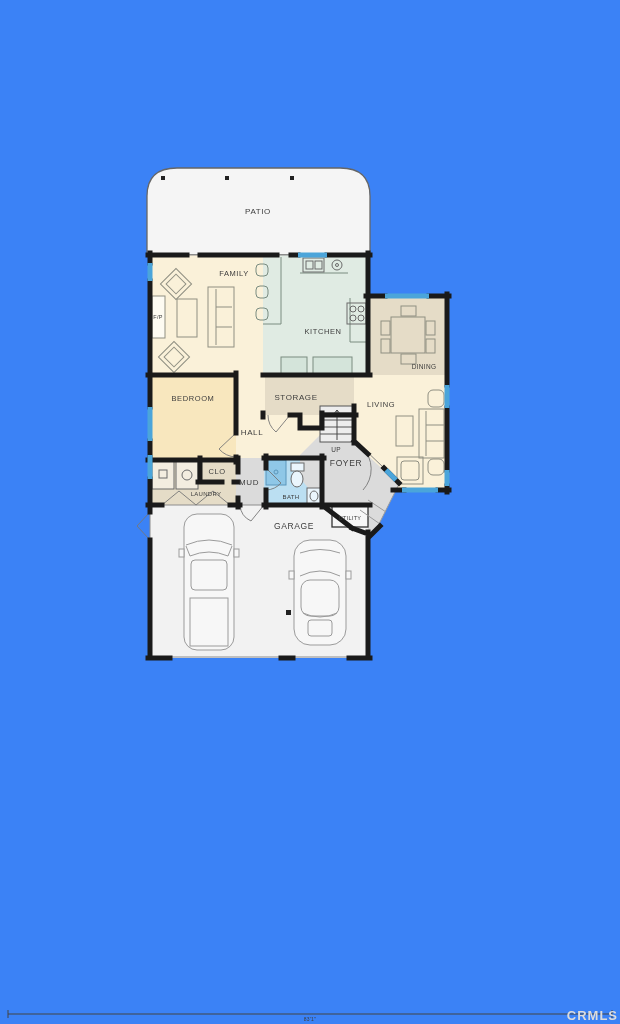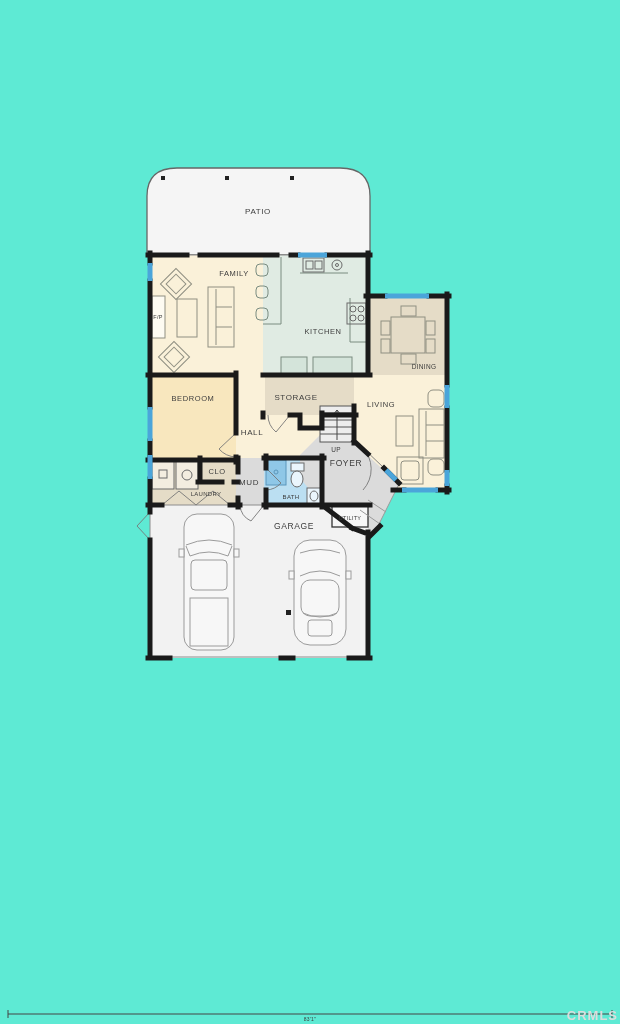--- a/index.html
+++ b/index.html
@@ -1,16 +1,16 @@
 <!DOCTYPE html>
 <html><head>
 <meta charset="utf-8">
 <style>
   html,body{margin:0;padding:0;background:#ffffff;}
-  #page{position:relative;width:620px;height:1024px;background:#5eead4;overflow:hidden;
+  #page{position:relative;width:620px;height:1024px;background:#3b82f6;overflow:hidden;
         font-family:"Liberation Sans", sans-serif;}
   svg text{fill:#3C3C3C;font-family:"Liberation Sans", sans-serif;letter-spacing:.6px;}
   svg text.sm{letter-spacing:.3px;}
   .wm{fill:#DCDCDC;font-weight:bold;letter-spacing:1px;}
 </style>
 </head>
 <body>
 
 <div id="page">
 <svg width="620" height="1024" viewBox="0 0 620 1024">

